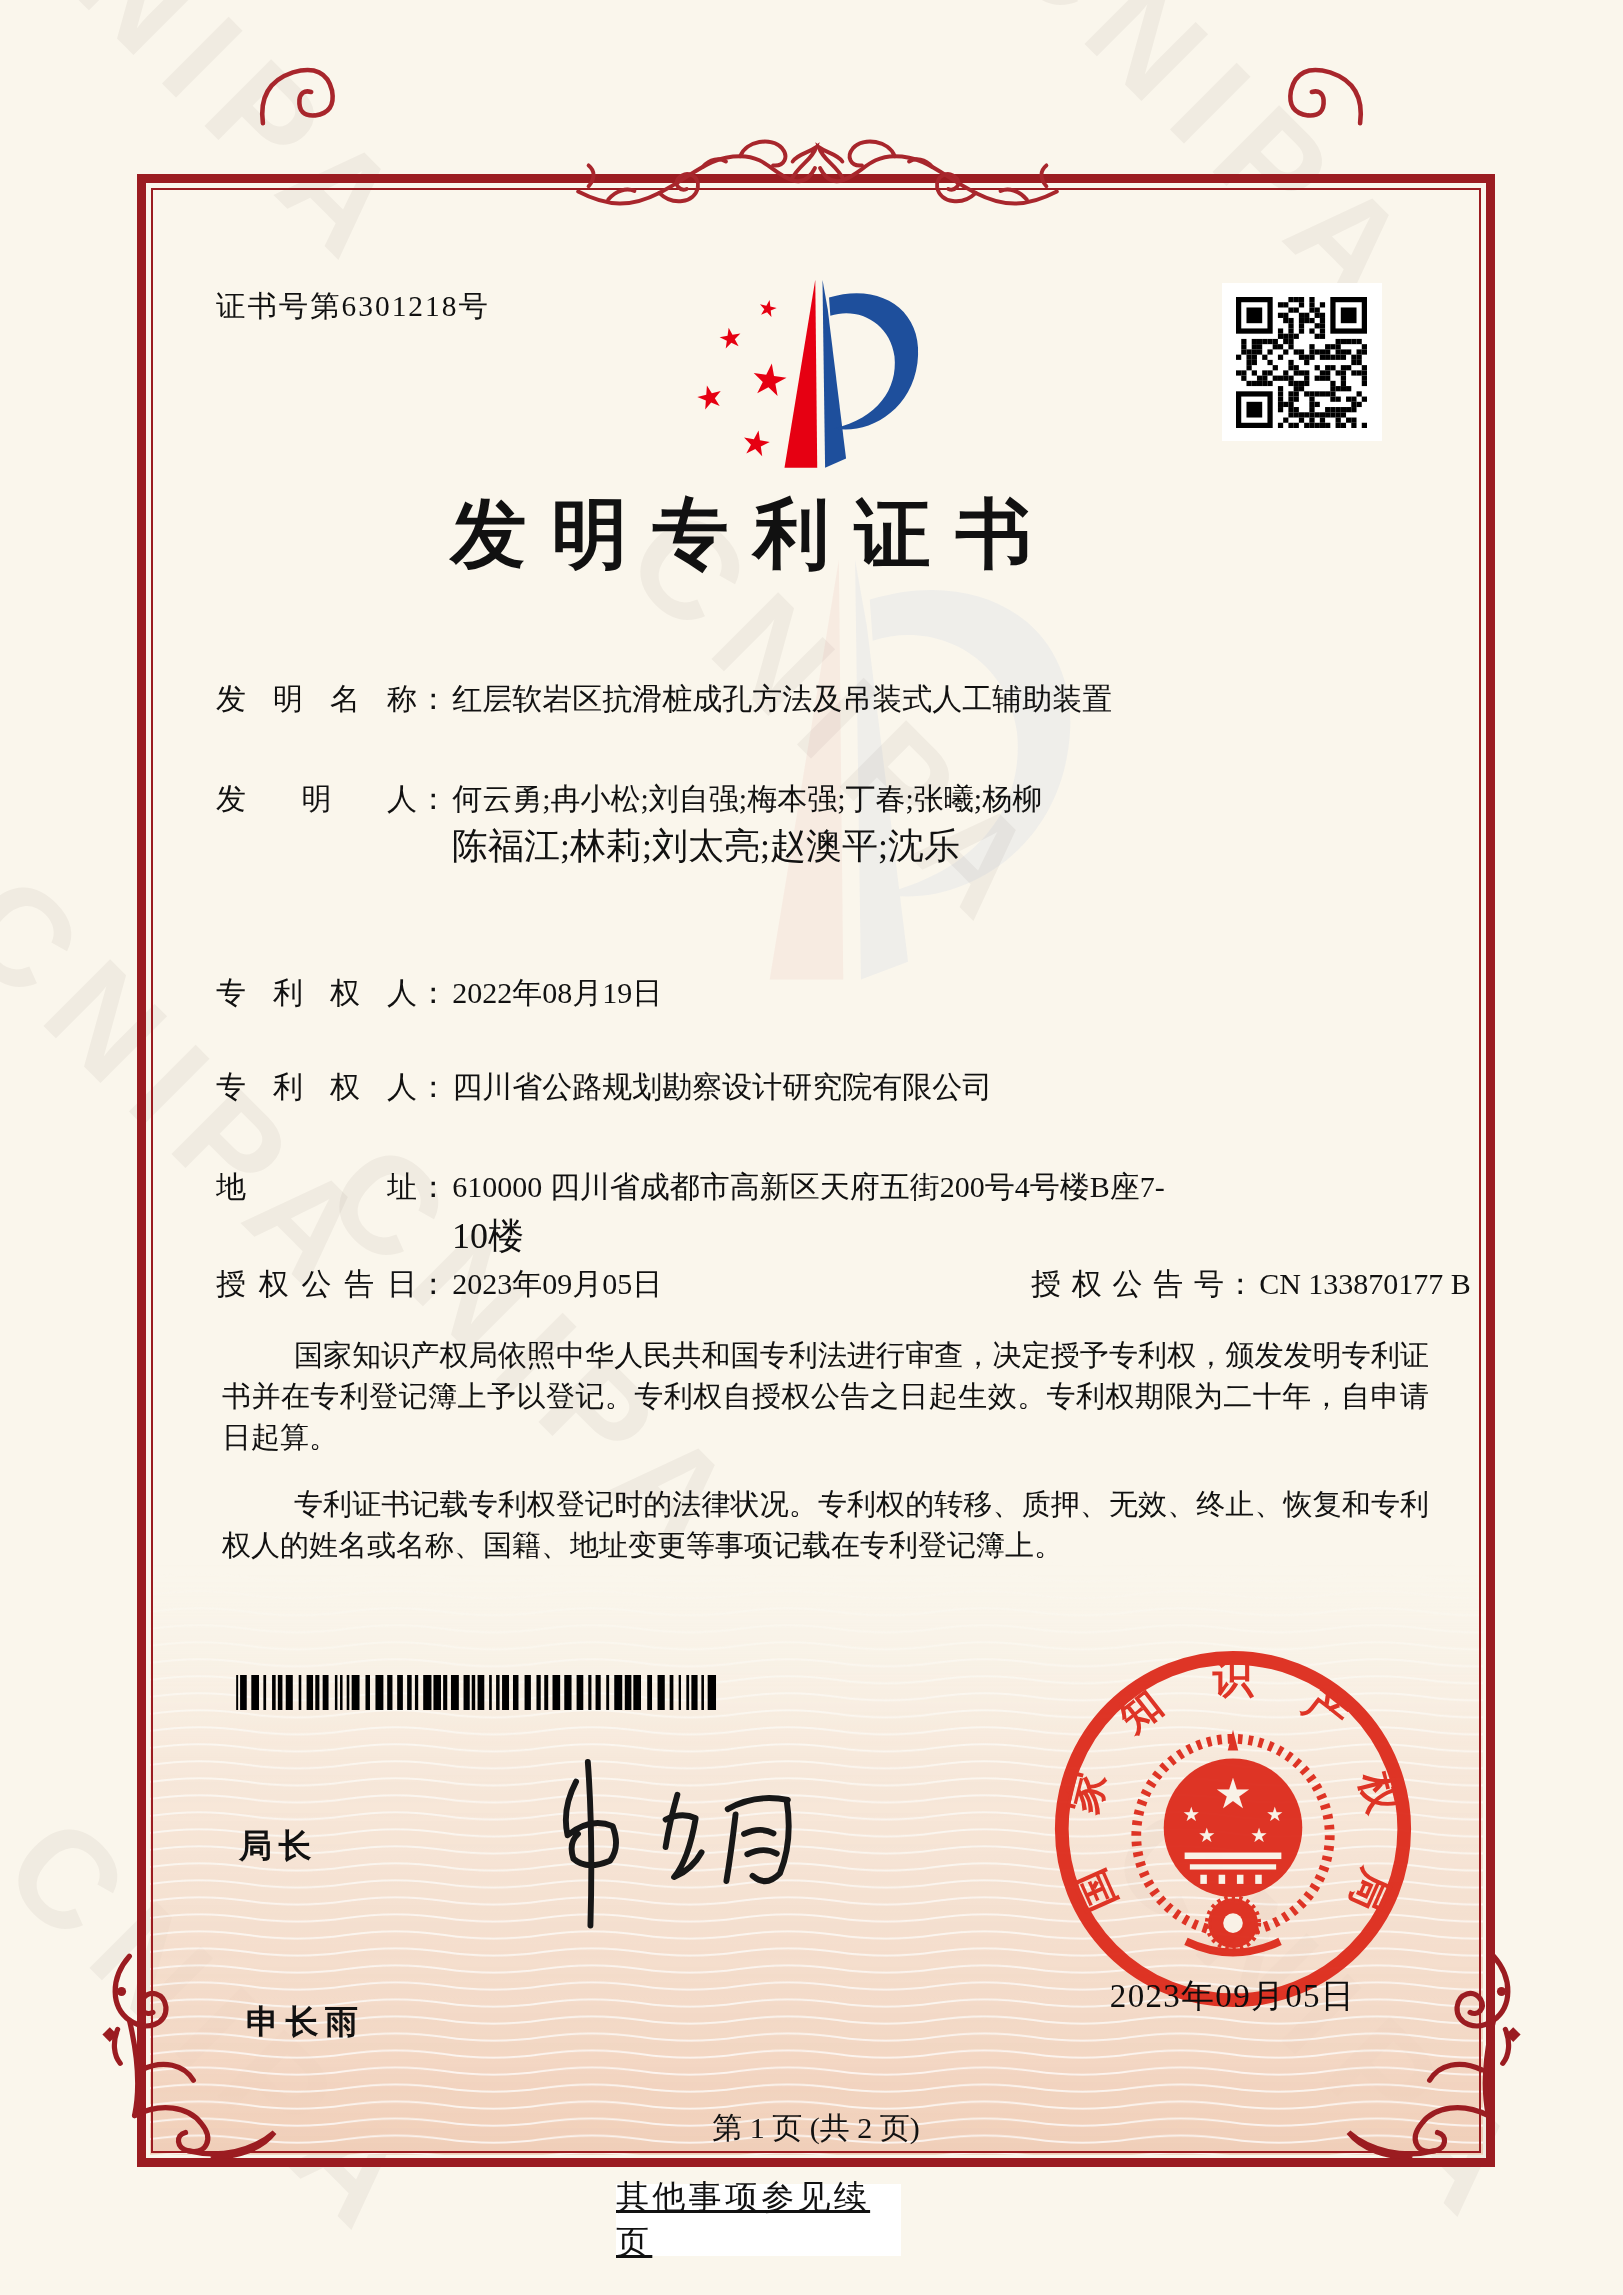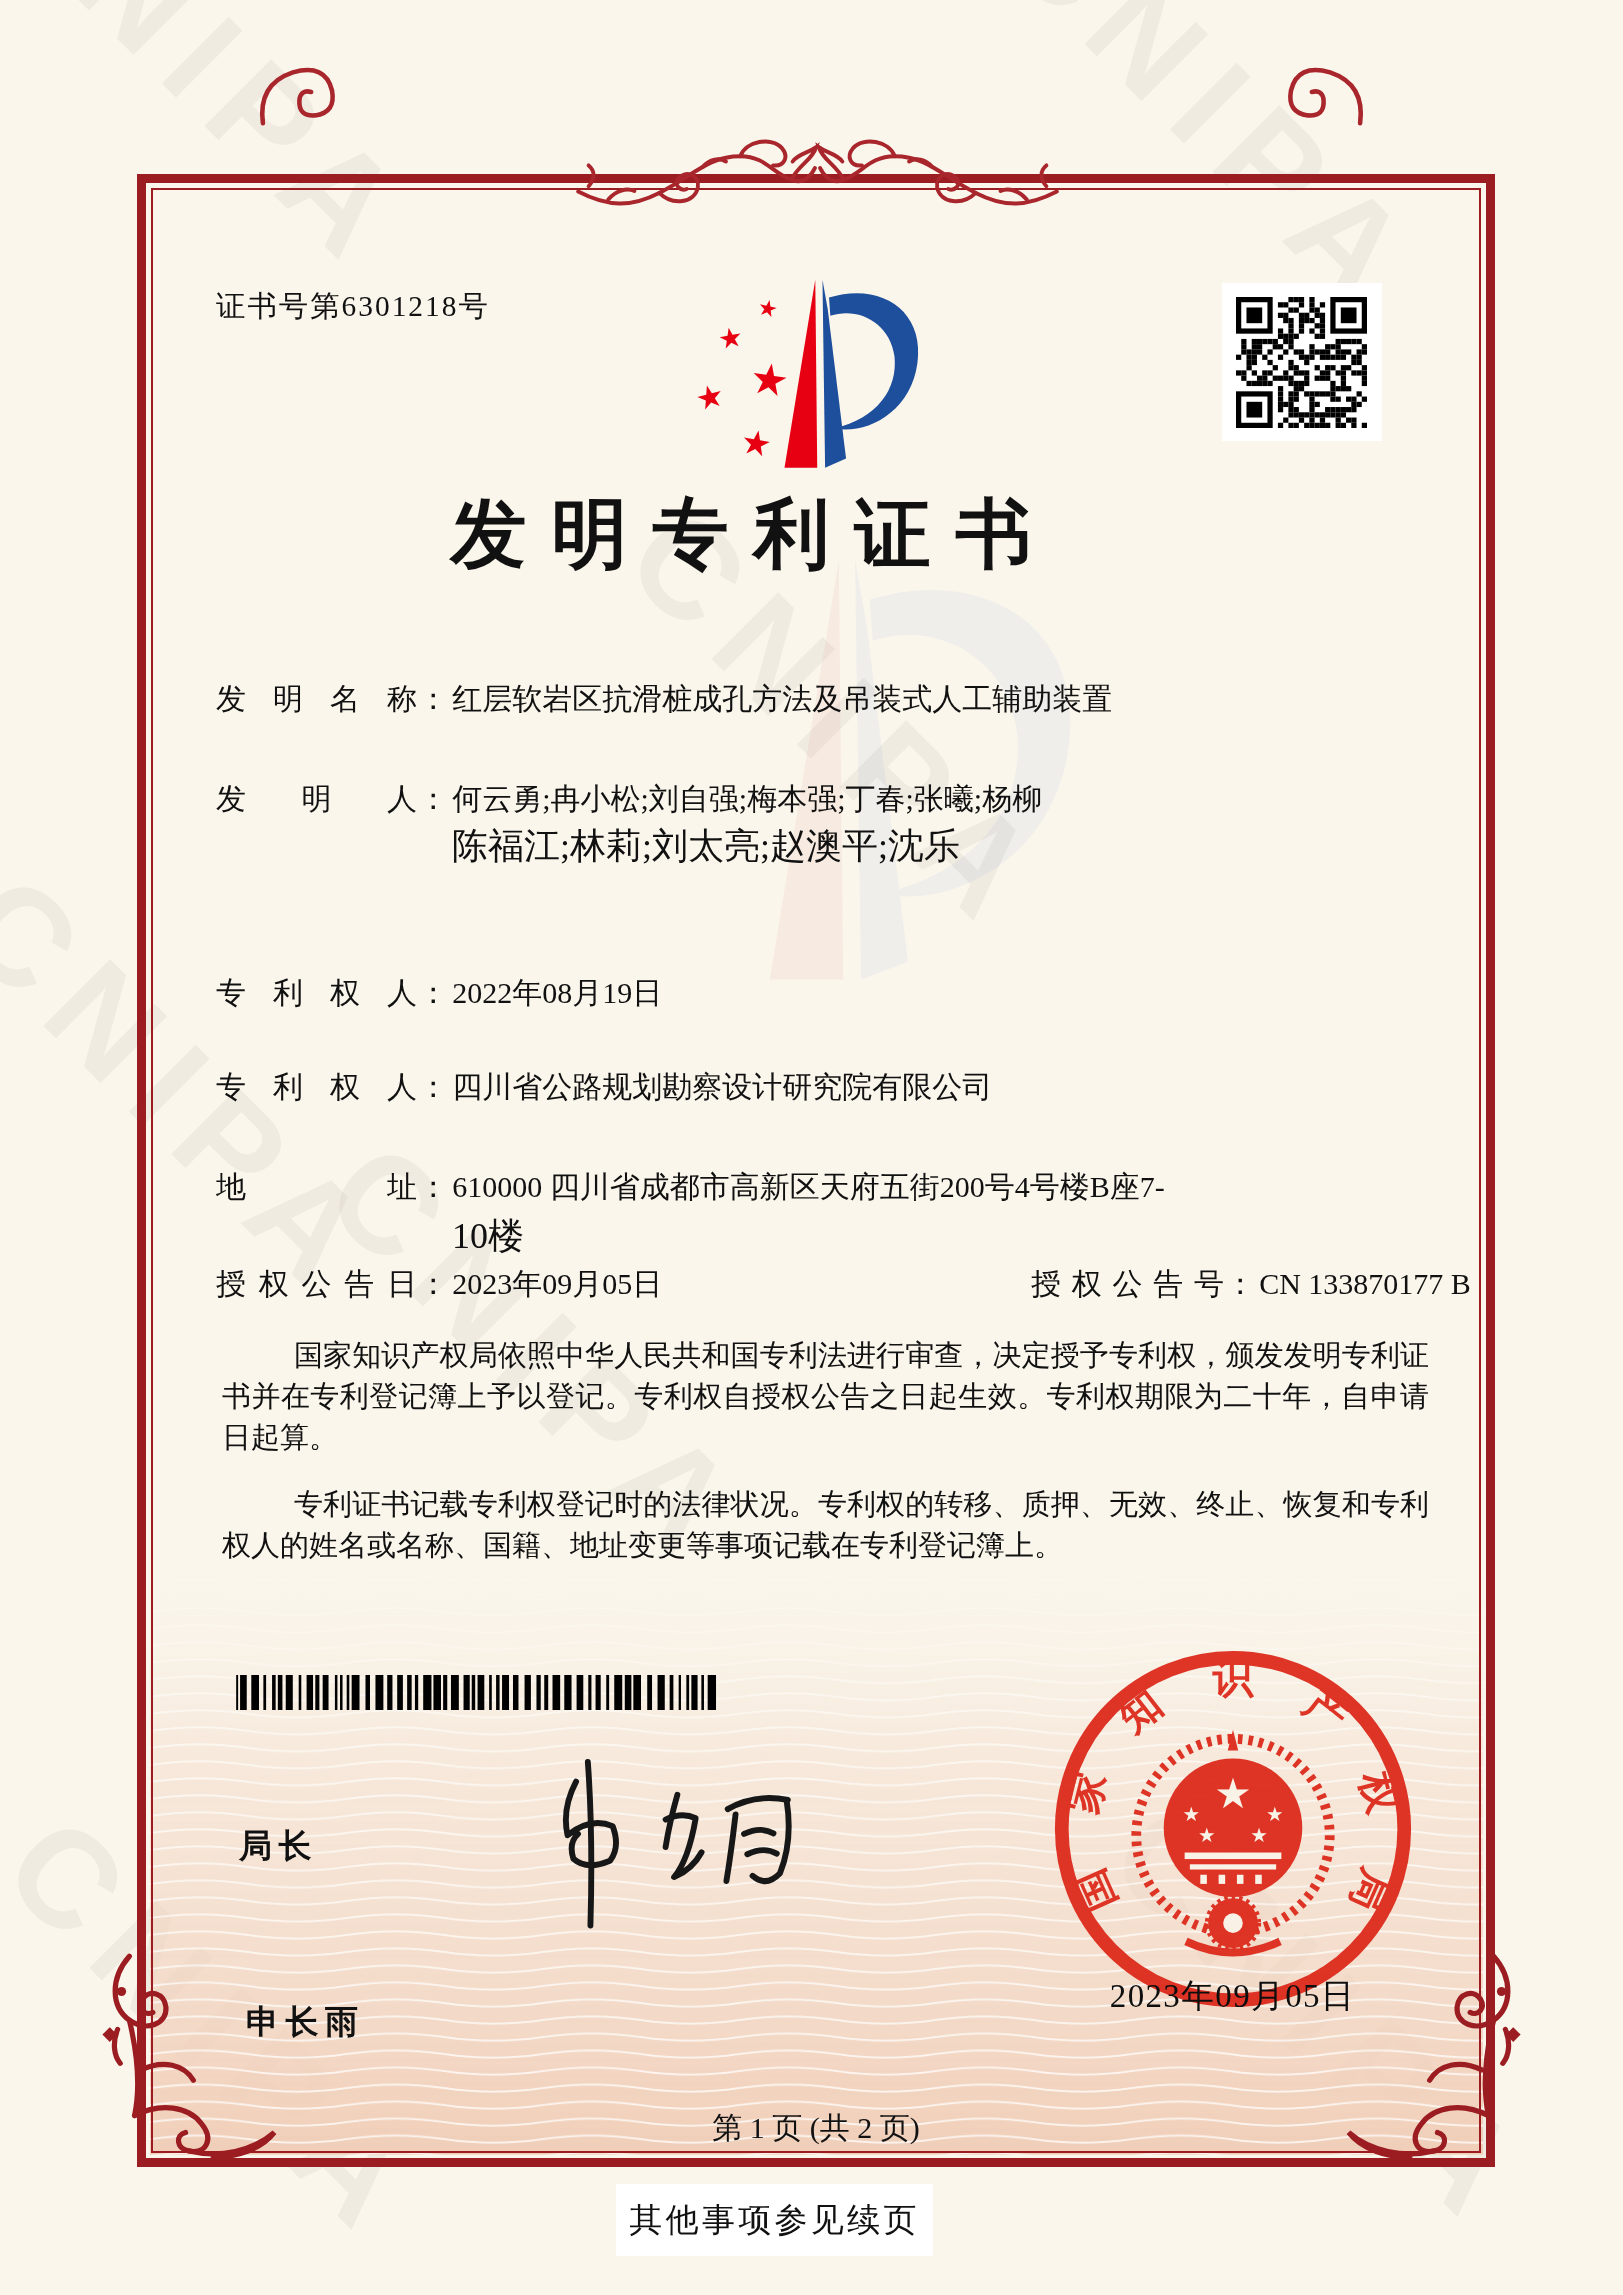--- a/index.html
+++ b/index.html
@@ -38,22 +38,22 @@
   .paras p + p{margin-top:26px;}
 
   .signer{position:absolute;font-family:"Liberation Sans","DejaVu Sans",sans-serif;
           font-weight:bold;font-size:33px;letter-spacing:6.5px;}
 
   .seal-date{position:absolute;left:1082px;top:1974px;width:301px;text-align:center;
              font-size:33px;letter-spacing:1.3px;color:#0e0e0e;z-index:6;}
 
   .page-info{position:absolute;left:137px;top:2108px;width:1358px;text-align:center;font-size:30px;}
 
-  .cont-box{position:absolute;left:616px;top:2184px;width:317px;height:72px;background:#ffffff;
-            display:flex;align-items:center;justify-content:center;}
+  .cont-box{position:absolute;left:616px;top:2184px;width:285px;height:72px;background:#ffffff;
+            display:flex;align-items:center;justify-content:center;text-decoration:underline;}
   .cont-box span{font-size:33px;letter-spacing:3.3px;}
 
   .seal-char{font-family:"Liberation Serif","DejaVu Serif",serif;font-weight:bold;}
 </style>
 </head>
 <body>
 
 <div class="page">
 
   <span class="wm" style="left:-59px;top:-19.6px;">CNIPA</span>

